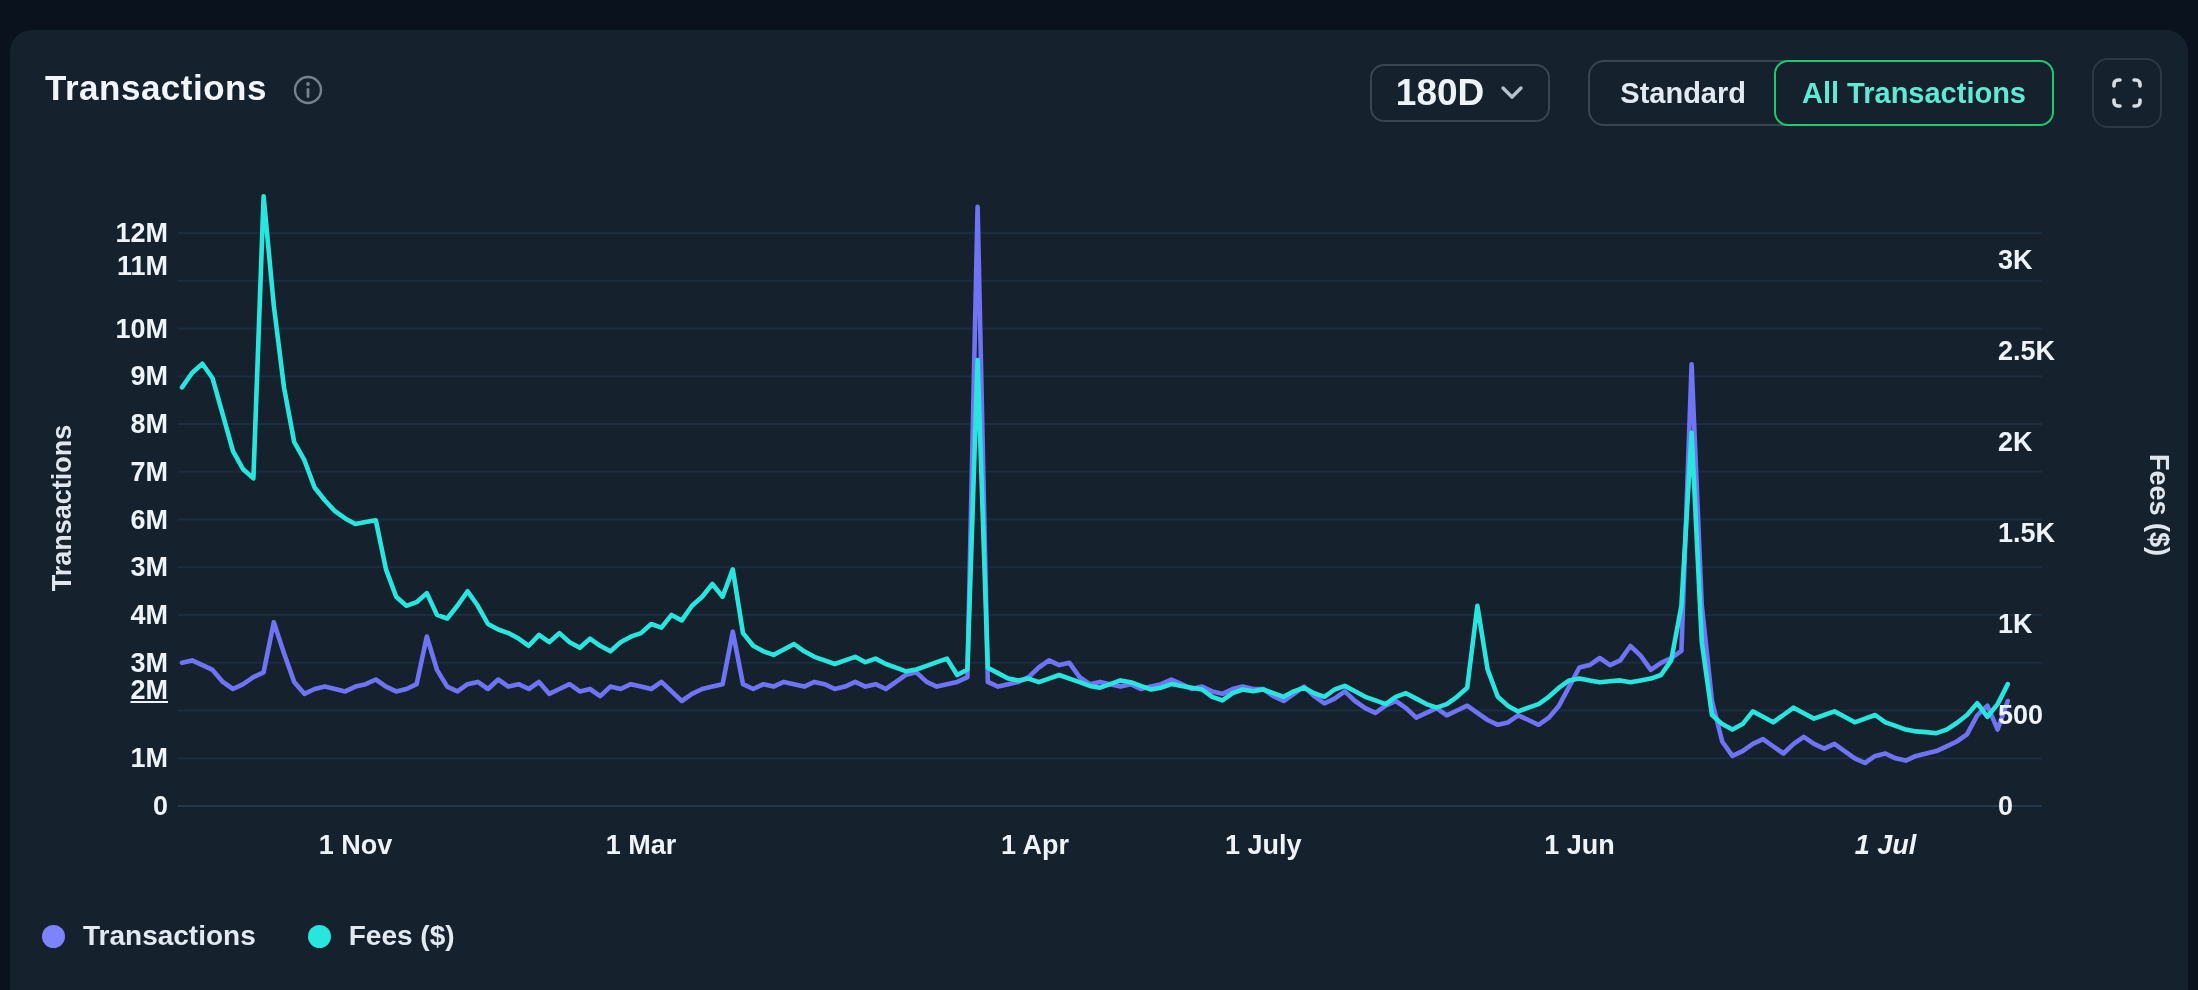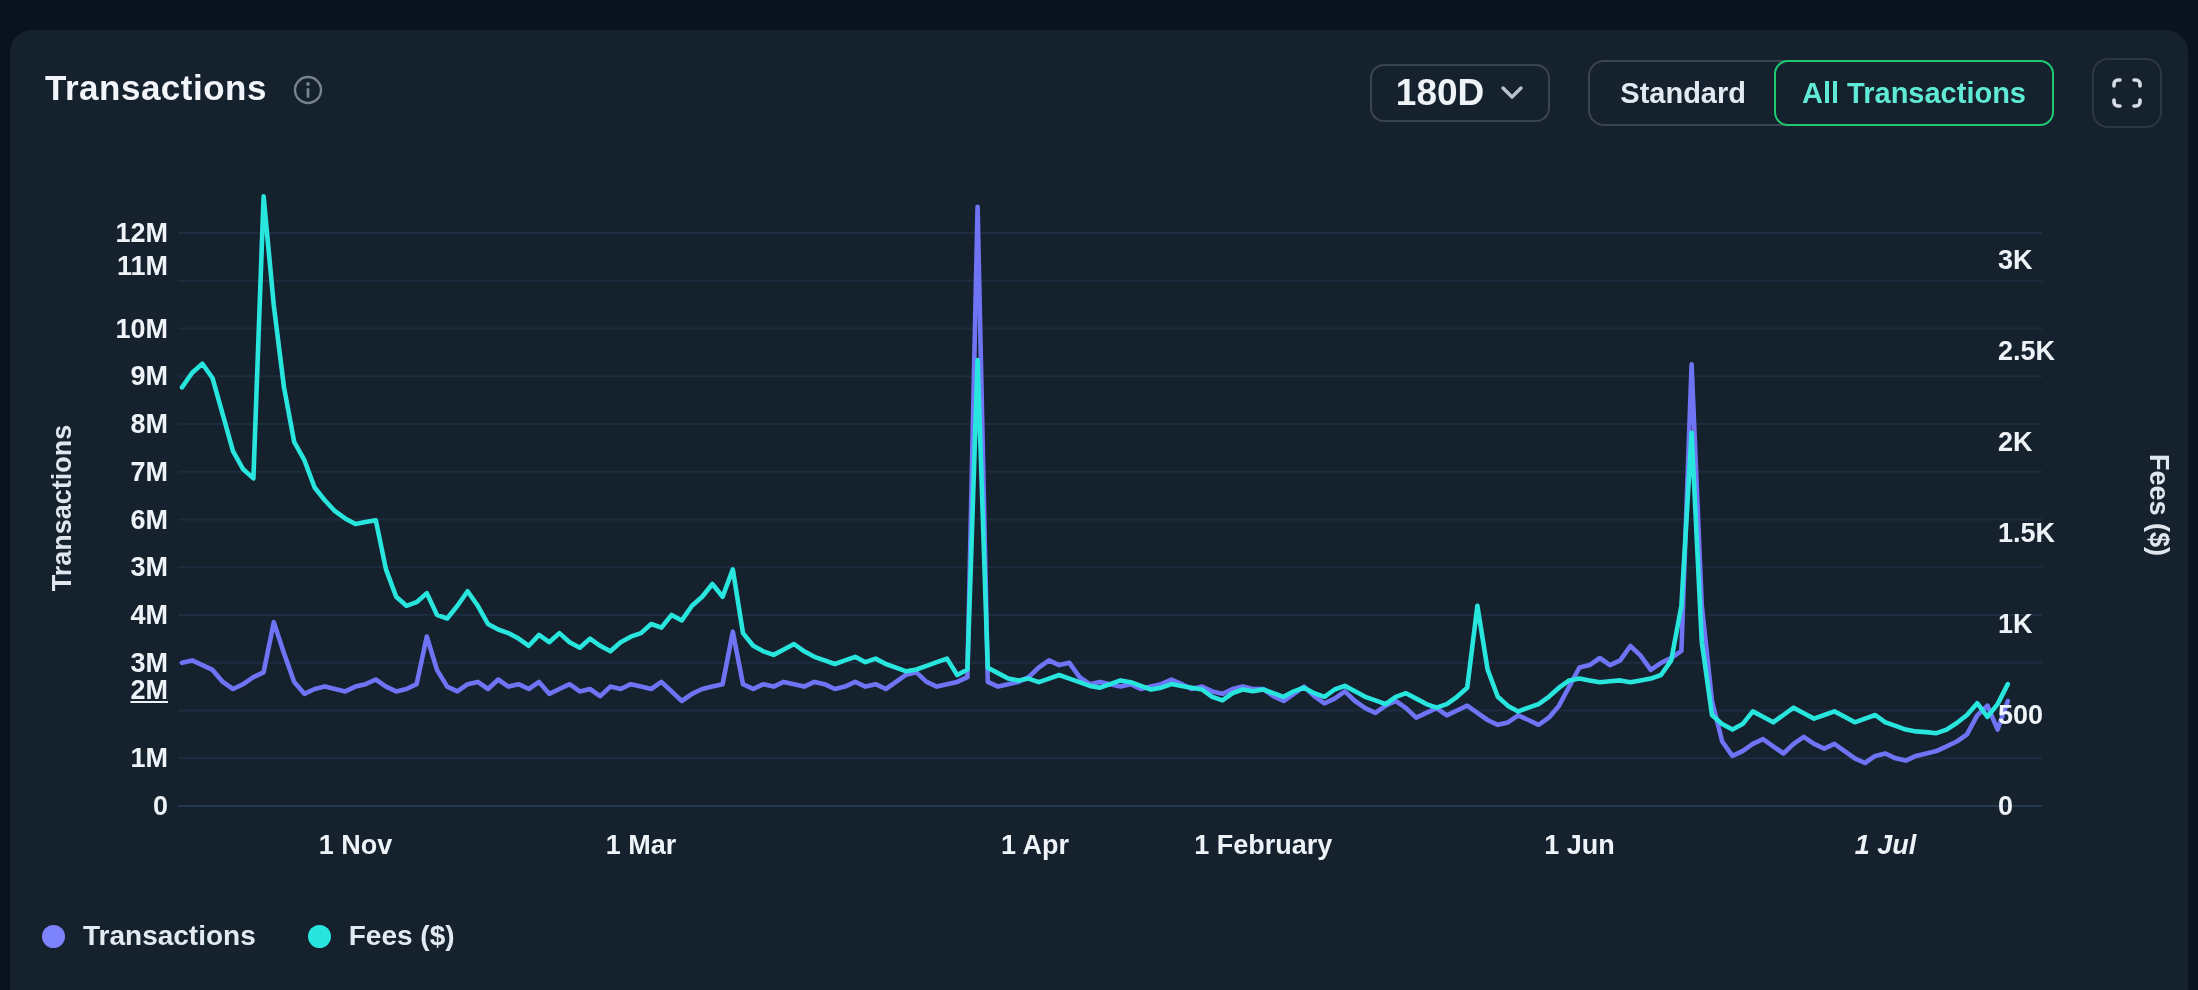--- a/index.html
+++ b/index.html
@@ -108,21 +108,21 @@
     <div class="tick right" style="top: 611px;">1K</div>
     <div class="tick right" style="top: 520px;">1.5K</div>
     <div class="tick right" style="top: 429px;">2K</div>
     <div class="tick right" style="top: 338px;">2.5K</div>
     <div class="tick right" style="top: 247px;">3K</div>
   </div>
 <div id="x-ticks">
     <div class="tick month" style="left: 355.4px;">1 Nov</div>
     <div class="tick month" style="left: 641px;">1 Mar</div>
     <div class="tick month" style="left: 991px; margin-left: 44px;">1 Apr</div>
-    <div class="tick month" style="left: 1263.2px;">1 February</div>
+    <div class="tick month" style="left: 1263.2px;">1 July</div>
     <div class="tick month" style="left: 1579.4px;">1 Jun</div>
     <div class="tick month" style="left: 1885.4px; font-style: italic;">1 Jul</div>
   </div>
 
 <div class="axis-title left">Transactions</div>
 <div class="axis-title right">Fees ($)</div>
 
 <div class="legend" id="legend">
     <div class="legend-item">
       <span class="legend-dot" style="background: rgb(125, 131, 252);"></span>

